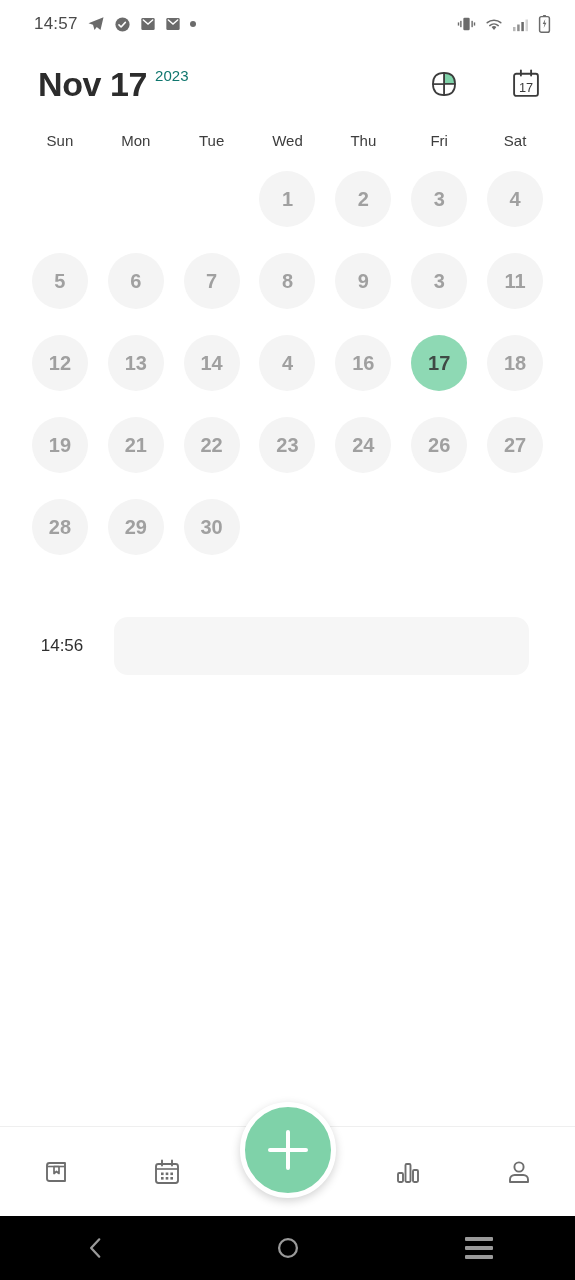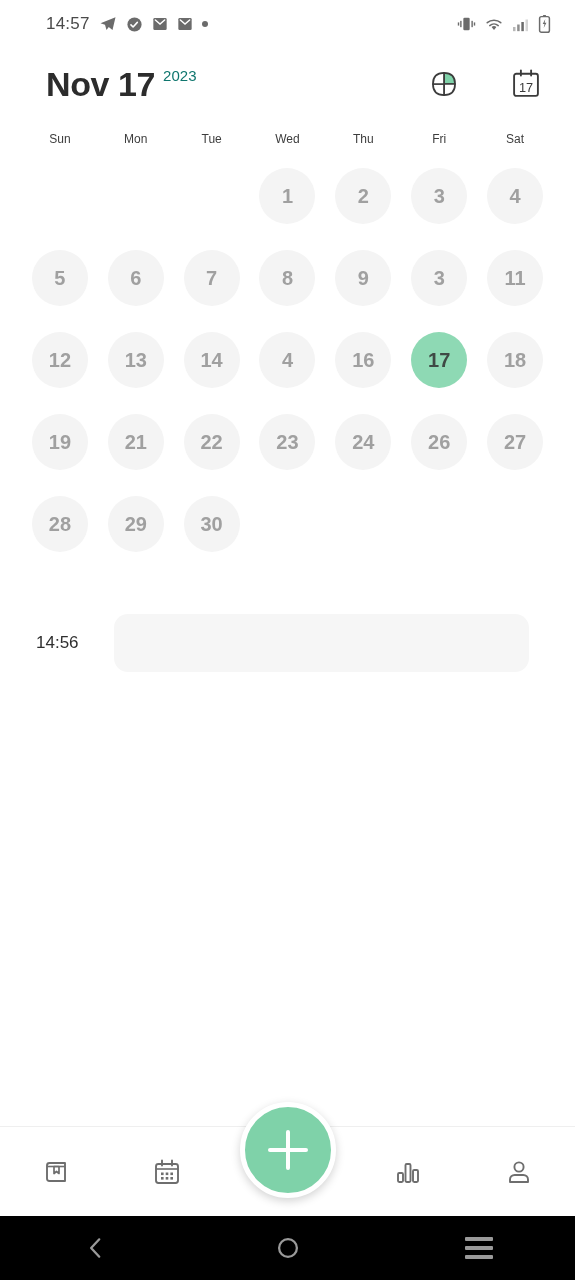--- a/index.html
+++ b/index.html
@@ -7,65 +7,65 @@
     width:575px; height:1280px;
     background:#ffffff;
     font-family:"Liberation Sans", sans-serif;
     overflow:hidden;
   }
   #app { position:relative; width:575px; height:1280px; background:#fff; }
 
   
   .statusbar {
     height:48px; display:flex; align-items:center;
-    padding:0 24px 0 46px; color:#5a5a5a;
+    padding:0 24px 0 34px; color:#5a5a5a;
   }
   .sb-time { font-size:17px; color:#4a4a4a; letter-spacing:.2px; }
   .sb-left { display:flex; align-items:center; gap:9px; }
   .sb-right { margin-left:auto; display:flex; align-items:center; gap:9px; }
   .sb-icon { display:block; }
   .sb-dot { width:6px; height:6px; border-radius:50%; background:#6b6b6b; }
 
   
   .header {
     height:72px; display:flex; align-items:center;
     padding:0 28px 0 38px;
   }
   .title-wrap { display:flex; align-items:flex-start; }
-  .title { font-size:34px; font-weight:bold; color:#2c2c2c; letter-spacing:-.4px; line-height:38px;margin-left:8px; }
+  .title { font-size:34px; font-weight:bold; color:#2c2c2c; letter-spacing:-.4px; line-height:38px; }
   .title-year { font-size:15px; color:#0f766e; margin-left:8px; margin-top:2px; }
   .hdr-actions { margin-left:auto; display:flex; align-items:center; gap:40px; }
   .hdr-btn { width:42px; height:42px; display:flex; align-items:center; justify-content:center; cursor:pointer; }
 
   
   .weekdays {
     display:grid; grid-template-columns:repeat(7,1fr);
     padding:0 22px; margin-top:12px;
   }
-  .weekday { text-align:center; font-size:12px; color:#3d3d3d; }
+  .weekday { text-align:center; font-size:15px; color:#3d3d3d; }
 
   
   .daygrid {
     display:grid; grid-template-columns:repeat(7,1fr);
     row-gap:26px; padding:22px 22px 0 22px;
     justify-items:center;
   }
   .day {
     width:56px; height:56px; border-radius:50%;
     display:flex; align-items:center; justify-content:center;
     font-size:20px; font-weight:bold; color:#a0a0a0;
     background:#f4f4f4; cursor:pointer; user-select:none;
   }
   .day.empty { background:transparent; cursor:default; }
   .day.selected { background:#8ed9b4; color:#3f4a45; }
 
   
   .entries { margin-top:62px; padding:0 46px 0 36px; }
   .entry-row { display:flex; align-items:center; gap:26px; }
-  .entry-time { font-size:17px; color:#2f2f2f; min-width:52px; }
+  .entry-time { font-size:17px; color:#2f2f2f; min-width:52px;text-align:center; }
   .entry-card { flex:1; height:58px; border-radius:14px; background:#f6f6f6; cursor:pointer; }
 
   
   .bottombar {
     position:absolute; left:0; right:0; bottom:64px; height:90px;
     background:#fff; border-top:1px solid #efefef;
     display:flex; align-items:center;
   }
   .nav-item {
     flex:1; display:flex; align-items:center; justify-content:center;

